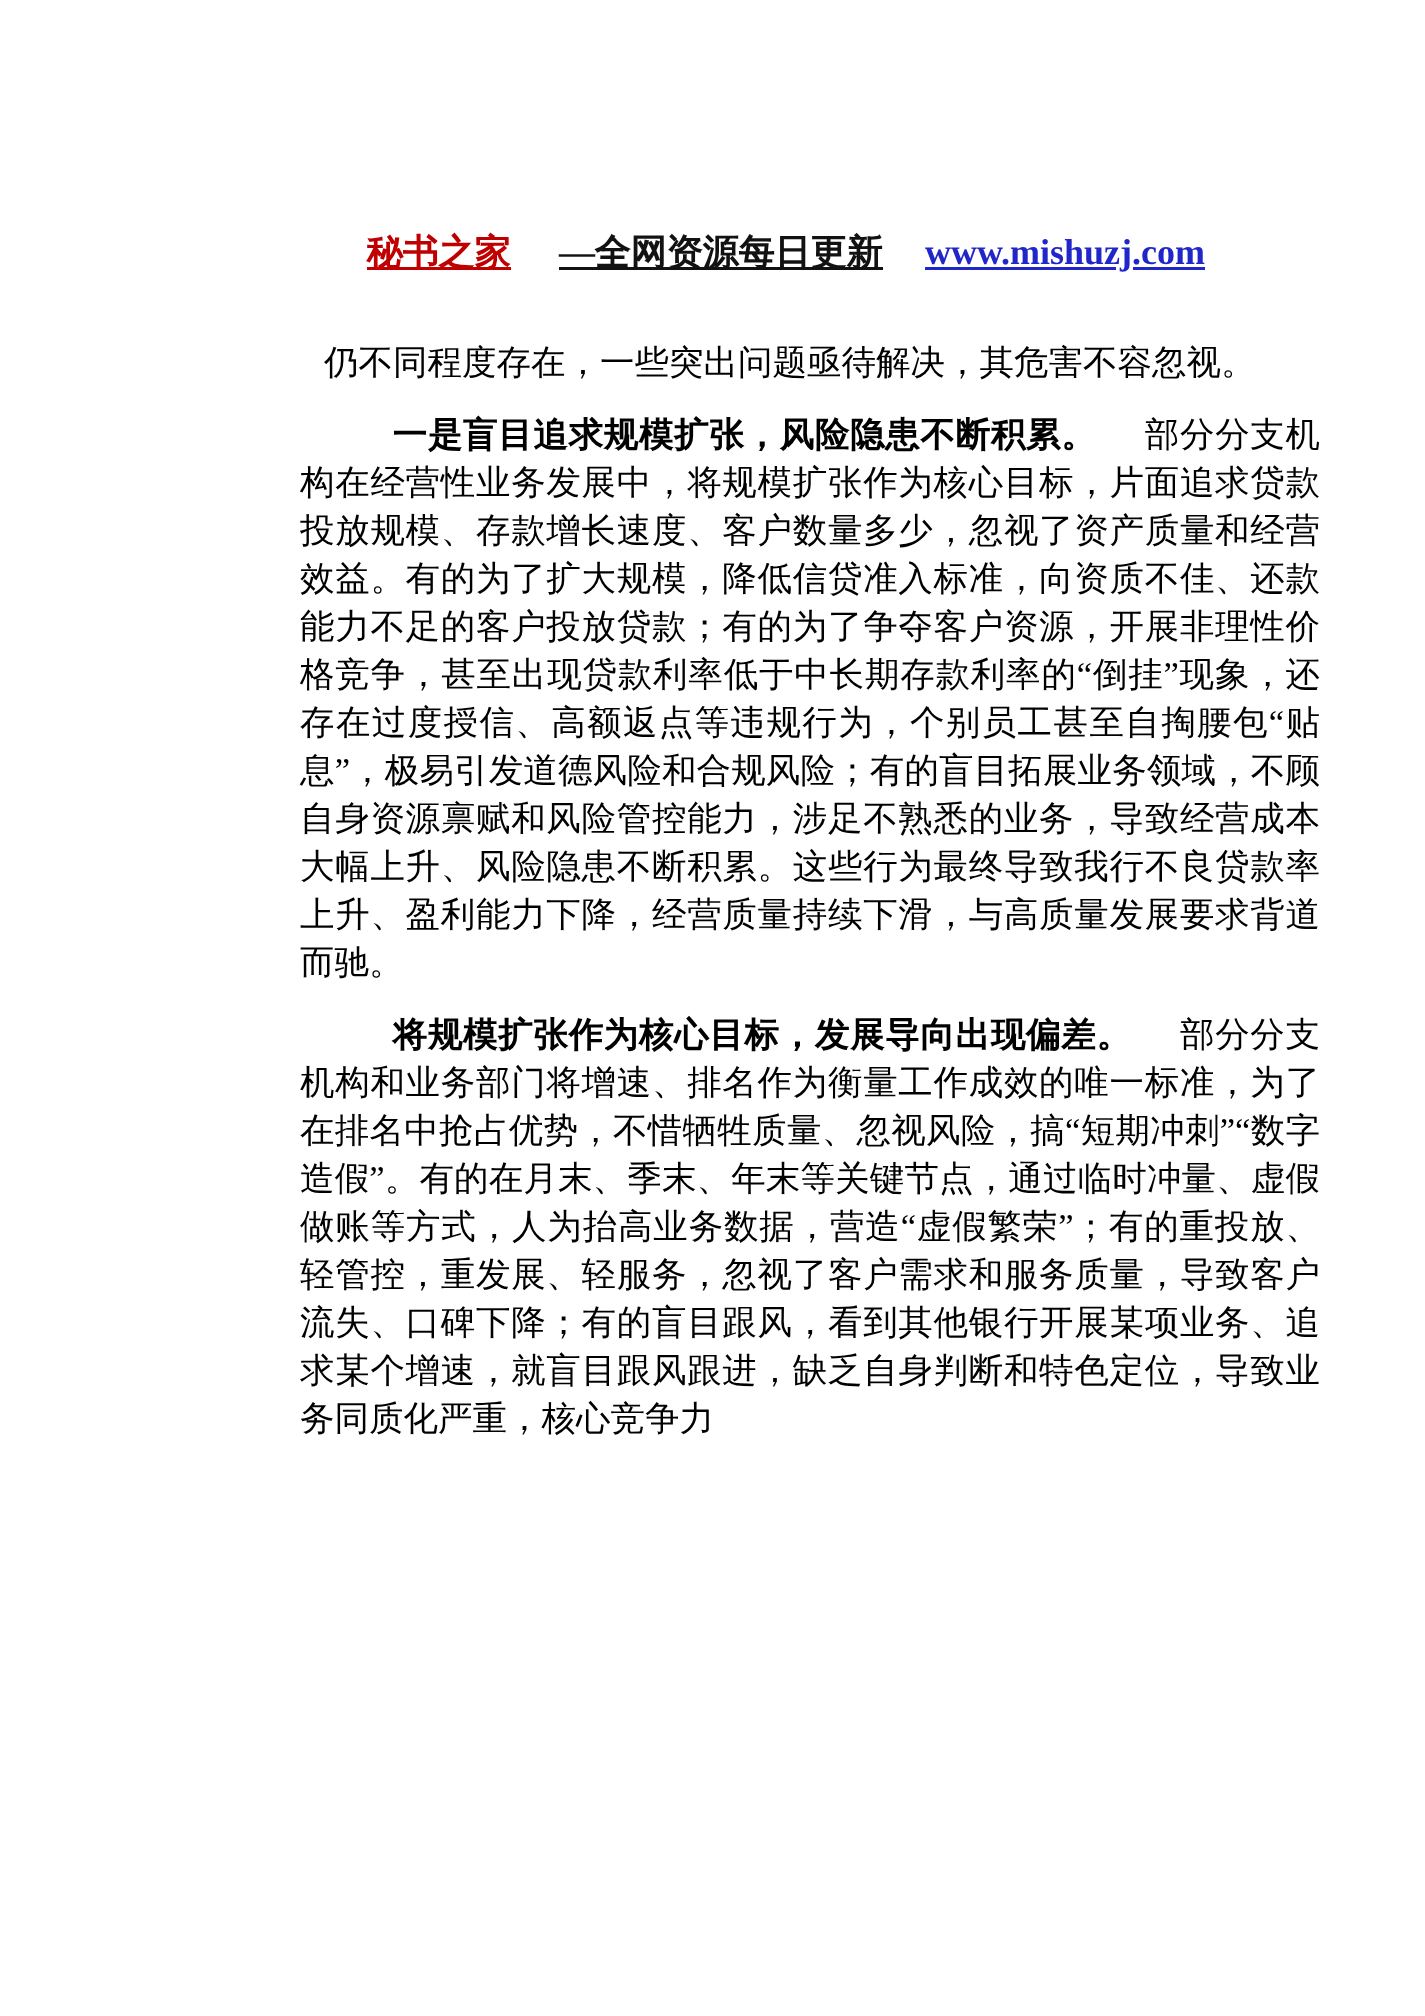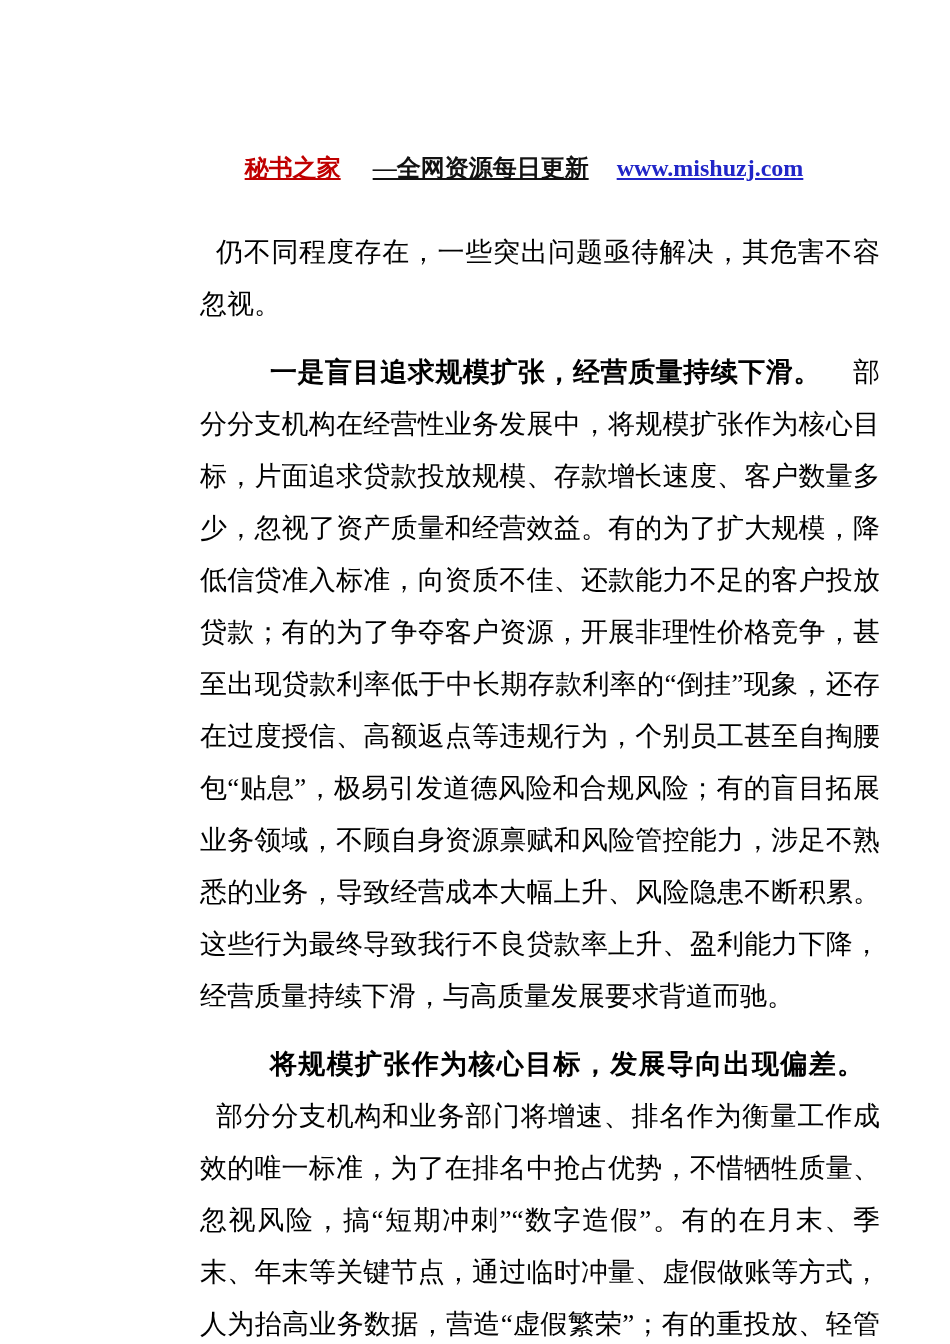--- a/index.html
+++ b/index.html
@@ -36,22 +36,22 @@
   .header .url {
     color: #2126c8;
     text-decoration: underline;
     margin-left: 12px;
     cursor: pointer;
   }
   .content {
     width: 100%;
   }
   .para {
-    font-size: 27px;
-    line-height: 52px;
+    font-size: 23px;
+    line-height: 32px;
     text-align: justify;
     text-indent: 2em;
     color: #000000;
   }
   .para.no-indent {
     text-indent: 0;
   }
   .lead {
     font-weight: 700;
   }
@@ -65,21 +65,21 @@
     <span class="site-name">秘书之家</span><span class="tagline">—全网资源每日更新</span><a class="url">www.mishuzj.com</a>
   </div>
 
   <div class="content">
 
     <p class="para no-indent">
       <span>仍不同程度存在，一些突出问题亟待解决，其危害不容忽视。</span>
     </p>
 
     <p class="para">
-      <strong class="lead">一是盲目追求规模扩张，经营质量持续下滑。</strong><span>部分分支机构在经营性业务发展中，将规模扩张作为核心目标，片面追求贷款投放规模、存款增长速度、客户数量多少，忽视了资产质量和经营效益。有的为了扩大规模，降低信贷准入标准，向资质不佳、还款能力不足的客户投放贷款；有的为了争夺客户资源，开展非理性价格竞争，甚至出现贷款利率低于中长期存款利率的“倒挂”现象，还存在过度授信、高额返点等违规行为，个别员工甚至自掏腰包“贴息”，极易引发道德风险和合规风险；有的盲目拓展业务领域，不顾自身资源禀赋和风险管控能力，涉足不熟悉的业务，导致经营成本大幅上升、风险隐患不断积累。这些行为最终导致我行不良贷款率上升、盈利能力下降，经营质量持续下滑，与高质量发展要求背道而驰。</span>
+      <strong class="lead">一是盲目追求规模扩张，风险隐患不断积累。</strong><span>部分分支机构在经营性业务发展中，将规模扩张作为核心目标，片面追求贷款投放规模、存款增长速度、客户数量多少，忽视了资产质量和经营效益。有的为了扩大规模，降低信贷准入标准，向资质不佳、还款能力不足的客户投放贷款；有的为了争夺客户资源，开展非理性价格竞争，甚至出现贷款利率低于中长期存款利率的“倒挂”现象，还存在过度授信、高额返点等违规行为，个别员工甚至自掏腰包“贴息”，极易引发道德风险和合规风险；有的盲目拓展业务领域，不顾自身资源禀赋和风险管控能力，涉足不熟悉的业务，导致经营成本大幅上升、风险隐患不断积累。这些行为最终导致我行不良贷款率上升、盈利能力下降，经营质量持续下滑，与高质量发展要求背道而驰。</span>
     </p>
 
     <p class="para">
       <strong class="lead">将规模扩张作为核心目标，发展导向出现偏差。</strong><span>部分分支机构和业务部门将增速、排名作为衡量工作成效的唯一标准，为了在排名中抢占优势，不惜牺牲质量、忽视风险，搞“短期冲刺”“数字造假”。有的在月末、季末、年末等关键节点，通过临时冲量、虚假做账等方式，人为抬高业务数据，营造“虚假繁荣”；有的重投放、轻管控，重发展、轻服务，忽视了客户需求和服务质量，导致客户流失、口碑下降；有的盲目跟风，看到其他银行开展某项业务、追求某个增速，就盲目跟风跟进，缺乏自身判断和特色定位，导致业务同质化严重，核心竞争力</span>
     </p>
 
   </div>
 
 </div>
 

